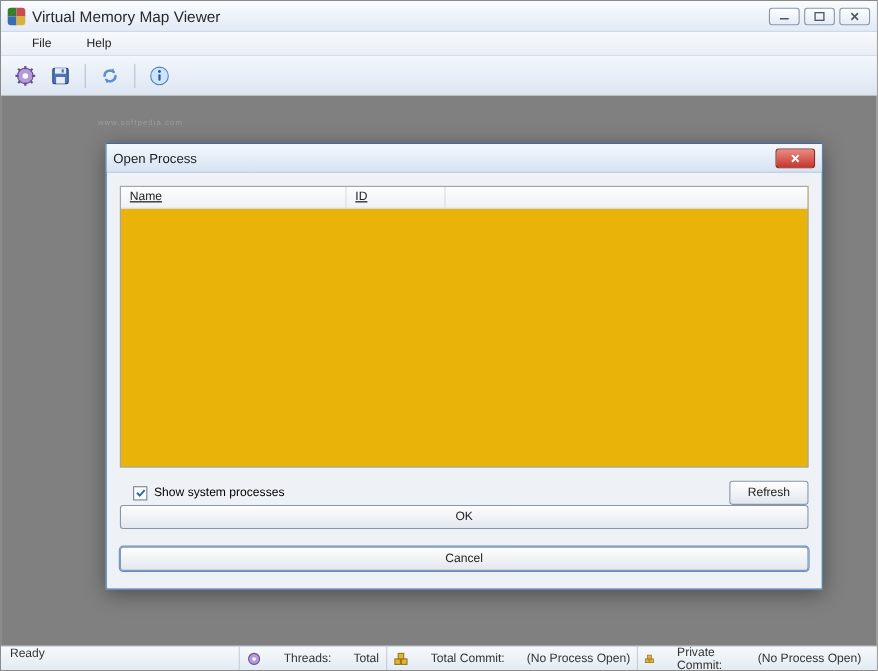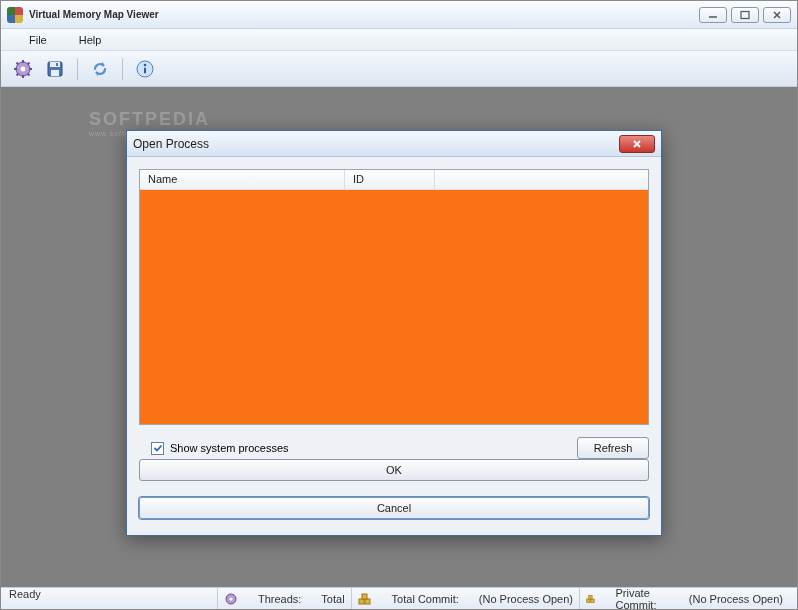--- a/index.html
+++ b/index.html
@@ -36,24 +36,23 @@
     margin: 0 6px 0 2px;
     display: flex;
     flex-wrap: wrap;
   }
   .app-icon span { width: 8px; height: 8px; display: block; }
   .ai1 { background: #3a7b2f; border-top-left-radius: 3px;}
   .ai2 { background: #c94d4d; border-top-right-radius: 3px;}
   .ai3 { background: #3b6db5; border-bottom-left-radius: 3px;}
   .ai4 { background: #d6b23b; border-bottom-right-radius: 3px;}
   .titlebar-title {
-    font-size: 10px;
+    font-size: 14px;
     color: #2a2a2a;
     flex: 0 0 auto;
-    font-weight: bold;
   }
   .titlebar-spacer { flex: 1; }
   .win-controls { display: flex; gap: 4px; margin-right: 2px; }
   .win-btn {
     width: 28px; height: 16px;
     border: 1px solid #8a97a8;
     border-radius: 3px;
     background: linear-gradient(#fdfdfd,#e4ecf6);
     display: flex; align-items: center; justify-content: center;
   }
@@ -122,22 +121,22 @@
     padding: 0 6px;
     border-left: 1px solid #c5cdd8;
     height: 100%;
   }
   .status-sect:first-of-type { border-left: none; }
   .mini-ico { width: 14px; height: 14px; display: inline-block; }
 
   
   .dialog {
     position: absolute;
-    left: 125px; top: 43px;
-    width: 536px;
+    left: 95px; top: 43px;
+    width: 652px;
     background: #eef2f7;
     border: 1px solid #3a6ea5;
     box-shadow: 0 4px 18px rgba(0,0,0,0.4);
   }
   .dlg-titlebar {
     height: 26px;
     background: linear-gradient(#f4f8fd,#d6e3f2);
     border-bottom: 1px solid #b4c5db;
     display: flex;
     align-items: center;
@@ -150,22 +149,23 @@
     background: linear-gradient(#e98a82,#c7362c);
     border: 1px solid #8f2a23;
     border-radius: 3px;
     display: flex; align-items: center; justify-content: center;
   }
   .dlg-close svg { width: 12px; height: 12px; }
   .dlg-body { padding: 12px; }
   .listview {
     width: 100%;
     height: 256px;
-    background: #f97316;
+    background: #eab308;
     border: 1px solid #9aa7b7;
+    text-decoration: underline;
   }
   .lv-header {
     height: 20px;
     background: linear-gradient(#fdfdfd,#eef2f7);
     border-bottom: 1px solid #d6dde6;
     display: flex;
   }
   .lv-col {
     border-right: 1px solid #d6dde6;
     padding: 3px 8px;
@@ -284,21 +284,20 @@
       <svg width="20" height="20" viewBox="0 0 20 20">
         <circle cx="10" cy="10" r="8" fill="#cfe4fa" stroke="#4f84c4"></circle>
         <circle cx="10" cy="6" r="1.3" fill="#2a5a99"></circle>
         <rect x="9" y="8.5" width="2" height="6" rx="1" fill="#2a5a99"></rect>
       </svg>
     </div>
   </div>
 
   <div class="client-area">
     <div class="watermark">
-      <div class="w1">SOFTPEDIA</div>
       <div class="w2">www.softpedia.com</div>
     </div>
 
     <div class="dialog">
       <div class="dlg-titlebar">
         <div class="dlg-title">Open Process</div>
         <div class="dlg-close">
           <svg viewBox="0 0 12 12">
             <path d="M3 3 L9 9 M9 3 L3 9" stroke="#fff" stroke-width="1.8"></path>
           </svg>

